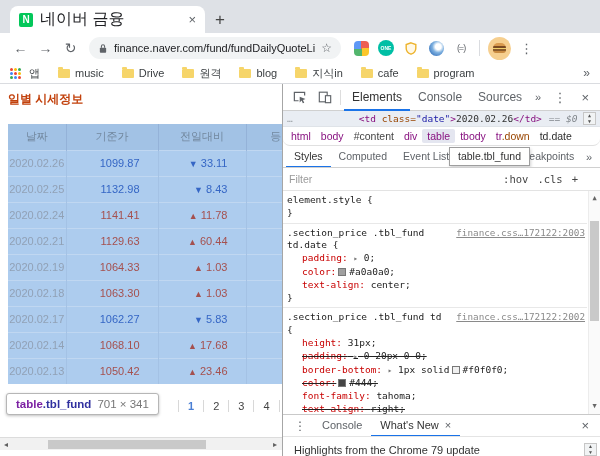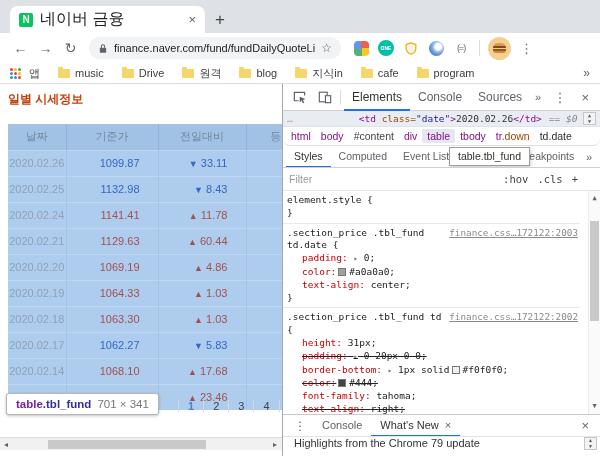--- a/index.html
+++ b/index.html
@@ -131,21 +131,21 @@
   .filter-row { height:23px; display:flex; align-items:center; border-bottom:1px solid #e3e3e3;
                 padding:0 6px; position:relative; }
   .filter-input { border:none; outline:none; font-size:10.5px; color:#333; width:110px;
                   font-family:"Liberation Sans",sans-serif; }
   .filter-input::placeholder { color:#9a9a9a; }
   .filter-ctl { margin-left:auto; display:flex; gap:9px; font-size:10.5px; color:#444; padding-right:16px;
                 font-family:"DejaVu Sans Mono", monospace; }
 
   .styles-pane { flex:1; font-family:"DejaVu Sans Mono", monospace; font-size:9.5px; color:#222;
                  overflow:hidden; position:relative; line-height:12.8px; }
-  .rules-inner { padding-right:20px; }
+  .rules-inner { padding-right:13px; }
   .rule { border-bottom:1px solid #e8e8e8; padding:3px 2px 3px 4px; overflow:hidden; }
   .rule-link { float:right; color:#8a8a8a; text-decoration:underline; font-size:9.3px; margin-left:4px; }
   .sel { color:#222; }
   .prop { padding-left:15px; }
   .pname { color:#c80000; }
   .pval { color:#222; }
   .struck { text-decoration:line-through; }
   .exp-arrow { color:#777; font-size:7.5px; }
   .swatch { display:inline-block; width:8px; height:8px; border:1px solid #777; margin:0 3px -1px 2px; }
   .vscroll { position:absolute; right:0; top:0; bottom:0; width:12px; background:#fafafa; border-left:1px solid #ececec; }
@@ -154,21 +154,21 @@
   .vthumb { position:absolute; left:1px; top:30px; width:9px; height:100px; background:#c9c9c9; }
 
   .drawer-tabs { height:22px; border-top:1px solid #c9c9c9; display:flex; align-items:center;
                  font-size:11px; color:#5f6368; padding:0 4px; }
   .drw-dots { color:#5f6368; font-size:12px; padding:0 7px; }
   .drw-tab { padding:0 9px; height:22px; line-height:21px; white-space:nowrap; }
   .drw-tab.active { color:#333; border-bottom:2px solid #1a73e8; }
   .drw-x-in { margin-left:6px; color:#5f6368; }
   .drw-right { margin-left:auto; }
 
-  .whatsnew { height:20px; border-top:1px solid #e4e4e4; display:flex; align-items:flex-start;
+  .whatsnew { height:20px; border-top:1px solid #e4e4e4; display:flex; align-items:flex-end;
               font-size:11px; color:#333; padding:0 3px 0 11px; background:#fff; }
 </style>
 </head>
 <body>
 
 <div class="window">
 
   <div class="tabstrip">
     <div class="tab">
       <span class="favicon">N</span>
@@ -299,26 +299,20 @@
           <td class="c-num"><span class="chg-arrow">▲</span> <span>11.78</span></td>
           <td></td>
         </tr>
         <tr class="up">
           <td class="c-date">2020.02.21</td>
           <td class="c-num">1129.63</td>
           <td class="c-num"><span class="chg-arrow">▲</span> <span>60.44</span></td>
           <td></td>
         </tr>
         <tr class="up">
-          <td class="c-date">2020.02.20</td>
-          <td class="c-num">1069.19</td>
-          <td class="c-num"><span class="chg-arrow">▲</span> <span>4.86</span></td>
-          <td></td>
-        </tr>
-        <tr class="up">
           <td class="c-date">2020.02.19</td>
           <td class="c-num">1064.33</td>
           <td class="c-num"><span class="chg-arrow">▲</span> <span>1.03</span></td>
           <td></td>
         </tr>
         <tr class="up">
           <td class="c-date">2020.02.18</td>
           <td class="c-num">1063.30</td>
           <td class="c-num"><span class="chg-arrow">▲</span> <span>1.03</span></td>
           <td></td>

